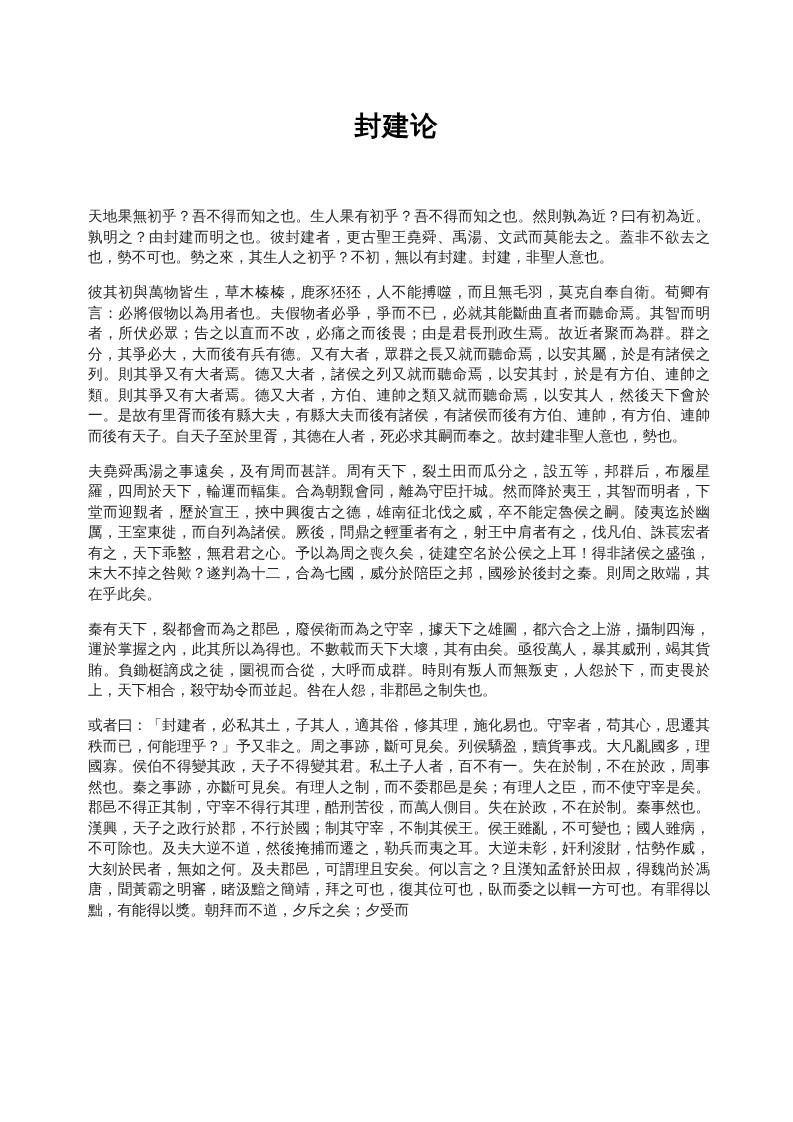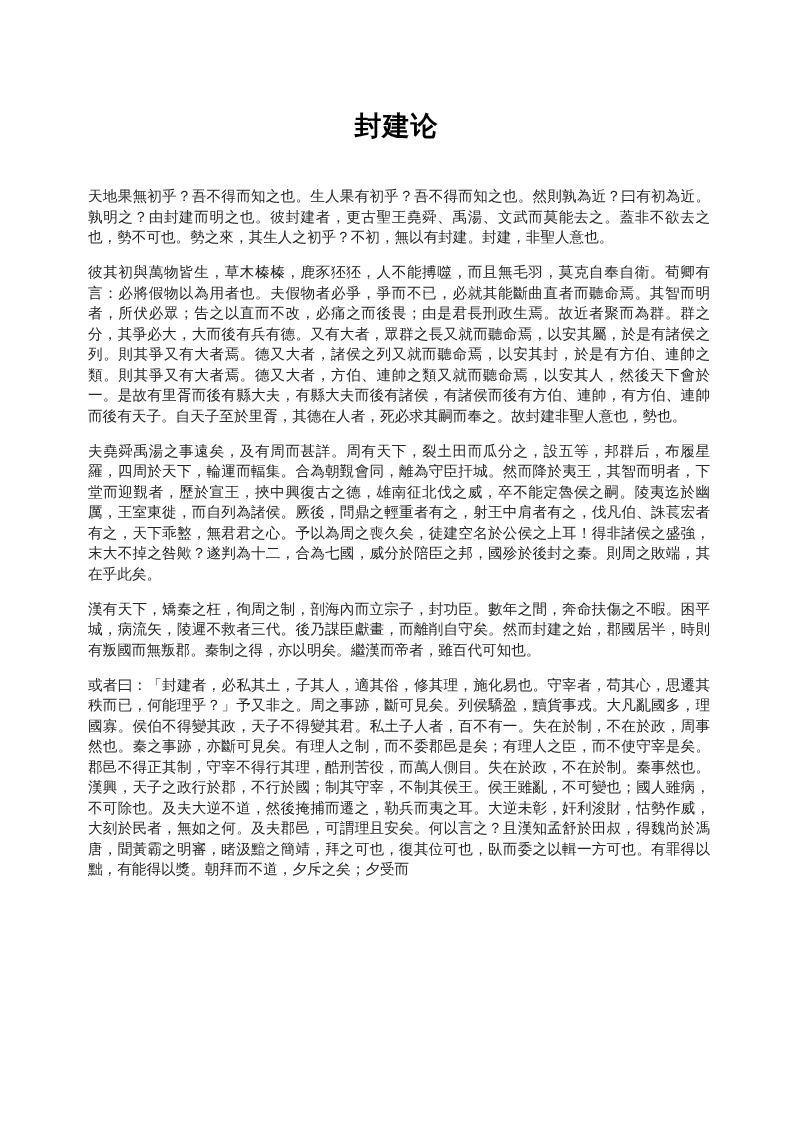--- a/index.html
+++ b/index.html
@@ -19,21 +19,21 @@
     margin: 0;
     padding-top: 110px;
     text-align: center;
     font-size: 27px;
     line-height: 32px;
     font-weight: bold;
     color: #000000;
     letter-spacing: 1px;
   }
   .doc-body {
-    margin: 44px 83px 0 88px;
+    margin: 64px 83px 0 88px;
     color: #262626;
     font-size: 14.6px;
     line-height: 20.5px;
     text-align: justify;
     text-justify: inter-ideograph;
   }
   .doc-body p {
     margin: 0 0 14.5px 0;
     word-break: break-all;
   }
@@ -41,16 +41,16 @@
 </head>
 <body>
 
 <div class="page">
   <h1 class="doc-title">封建论</h1>
 
   <div class="doc-body">
     <p>天地果無初乎？吾不得而知之也。生人果有初乎？吾不得而知之也。然則孰為近？曰有初為近。孰明之？由封建而明之也。彼封建者，更古聖王堯舜、禹湯、文武而莫能去之。蓋非不欲去之也，勢不可也。勢之來，其生人之初乎？不初，無以有封建。封建，非聖人意也。</p>
     <p>彼其初與萬物皆生，草木榛榛，鹿豕狉狉，人不能搏噬，而且無毛羽，莫克自奉自衛。荀卿有言：必將假物以為用者也。夫假物者必爭，爭而不已，必就其能斷曲直者而聽命焉。其智而明者，所伏必眾；告之以直而不改，必痛之而後畏；由是君長刑政生焉。故近者聚而為群。群之分，其爭必大，大而後有兵有德。又有大者，眾群之長又就而聽命焉，以安其屬，於是有諸侯之列。則其爭又有大者焉。德又大者，諸侯之列又就而聽命焉，以安其封，於是有方伯、連帥之類。則其爭又有大者焉。德又大者，方伯、連帥之類又就而聽命焉，以安其人，然後天下會於一。是故有里胥而後有縣大夫，有縣大夫而後有諸侯，有諸侯而後有方伯、連帥，有方伯、連帥而後有天子。自天子至於里胥，其德在人者，死必求其嗣而奉之。故封建非聖人意也，勢也。</p>
     <p>夫堯舜禹湯之事遠矣，及有周而甚詳。周有天下，裂土田而瓜分之，設五等，邦群后，布履星羅，四周於天下，輪運而輻集。合為朝覲會同，離為守臣扞城。然而降於夷王，其智而明者，下堂而迎覲者，歷於宣王，挾中興復古之德，雄南征北伐之威，卒不能定魯侯之嗣。陵夷迄於幽厲，王室東徙，而自列為諸侯。厥後，問鼎之輕重者有之，射王中肩者有之，伐凡伯、誅萇宏者有之，天下乖盭，無君君之心。予以為周之喪久矣，徒建空名於公侯之上耳！得非諸侯之盛強，末大不掉之咎歟？遂判為十二，合為七國，威分於陪臣之邦，國殄於後封之秦。則周之敗端，其在乎此矣。</p>
-    <p>漢有天下，矯秦之枉，徇周之制，剖海內而立宗子，封功臣。數年之間，奔命扶傷之不暇。困平城，病流矢，陵遲不救者三代。後乃謀臣獻畫，而離削自守矣。然而封建之始，郡國居半，時則有叛國而無叛郡。秦制之得，亦以明矣。繼漢而帝者，雖百代可知也。</p>
+    <p>秦有天下，裂都會而為之郡邑，廢侯衛而為之守宰，據天下之雄圖，都六合之上游，攝制四海，運於掌握之內，此其所以為得也。不數載而天下大壞，其有由矣。亟役萬人，暴其威刑，竭其貨賄。負鋤梃謫戍之徒，圜視而合從，大呼而成群。時則有叛人而無叛吏，人怨於下，而吏畏於上，天下相合，殺守劫令而並起。咎在人怨，非郡邑之制失也。</p>
     <p>或者曰：「封建者，必私其土，子其人，適其俗，修其理，施化易也。守宰者，苟其心，思遷其秩而已，何能理乎？」予又非之。周之事跡，斷可見矣。列侯驕盈，黷貨事戎。大凡亂國多，理國寡。侯伯不得變其政，天子不得變其君。私土子人者，百不有一。失在於制，不在於政，周事然也。秦之事跡，亦斷可見矣。有理人之制，而不委郡邑是矣；有理人之臣，而不使守宰是矣。郡邑不得正其制，守宰不得行其理，酷刑苦役，而萬人側目。失在於政，不在於制。秦事然也。漢興，天子之政行於郡，不行於國；制其守宰，不制其侯王。侯王雖亂，不可變也；國人雖病，不可除也。及夫大逆不道，然後掩捕而遷之，勒兵而夷之耳。大逆未彰，奸利浚財，怙勢作威，大刻於民者，無如之何。及夫郡邑，可謂理且安矣。何以言之？且漢知孟舒於田叔，得魏尚於馮唐，聞黃霸之明審，睹汲黯之簡靖，拜之可也，復其位可也，臥而委之以輯一方可也。有罪得以黜，有能得以獎。朝拜而不道，夕斥之矣；夕受而</p>
   </div>
 </div>
 
 </body></html>

